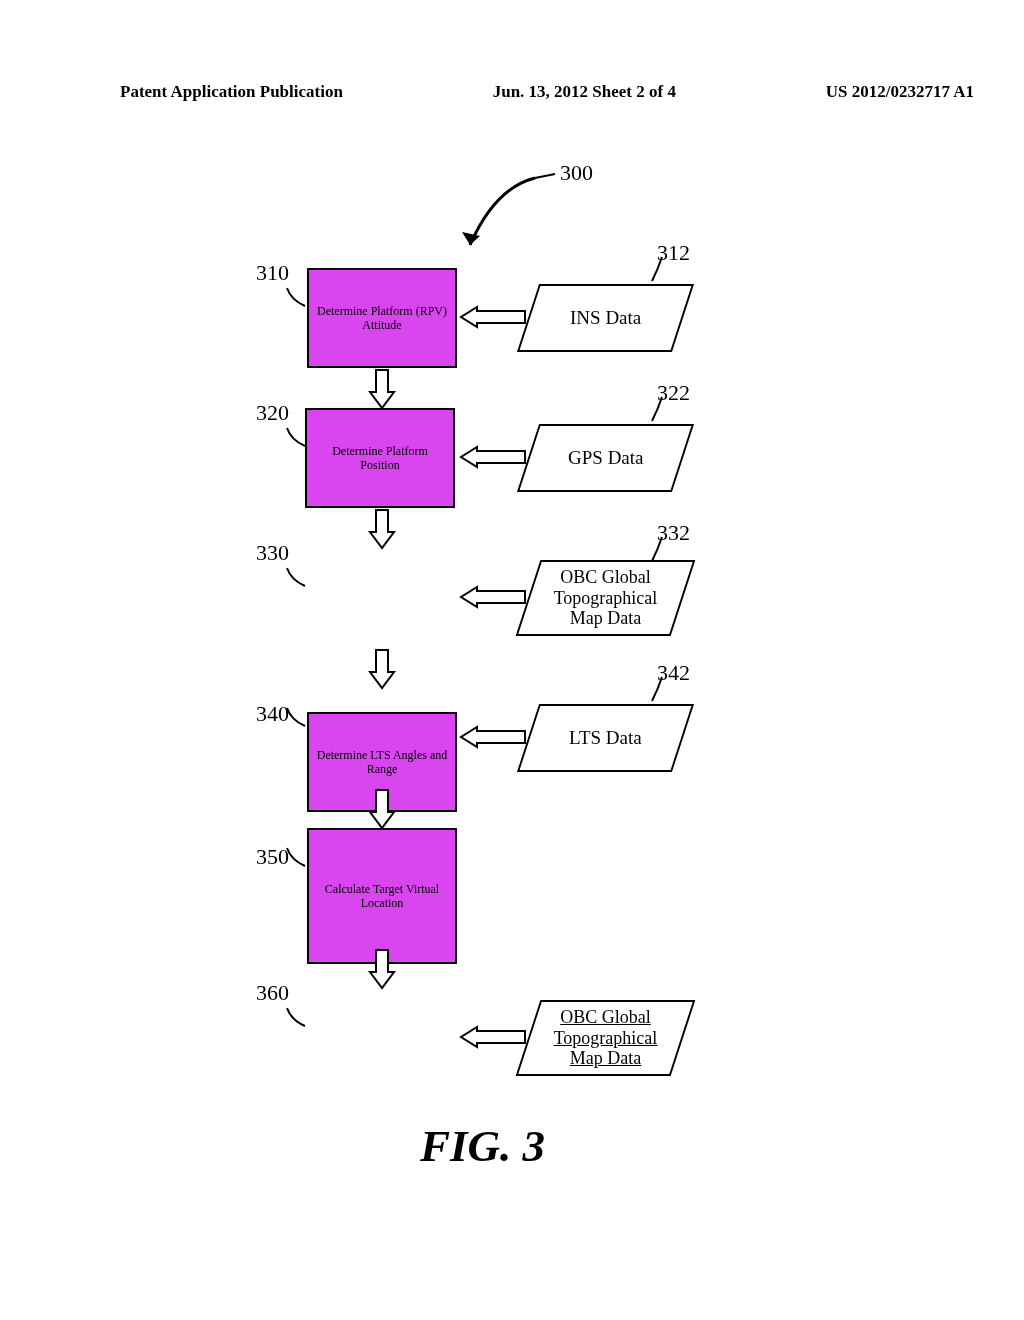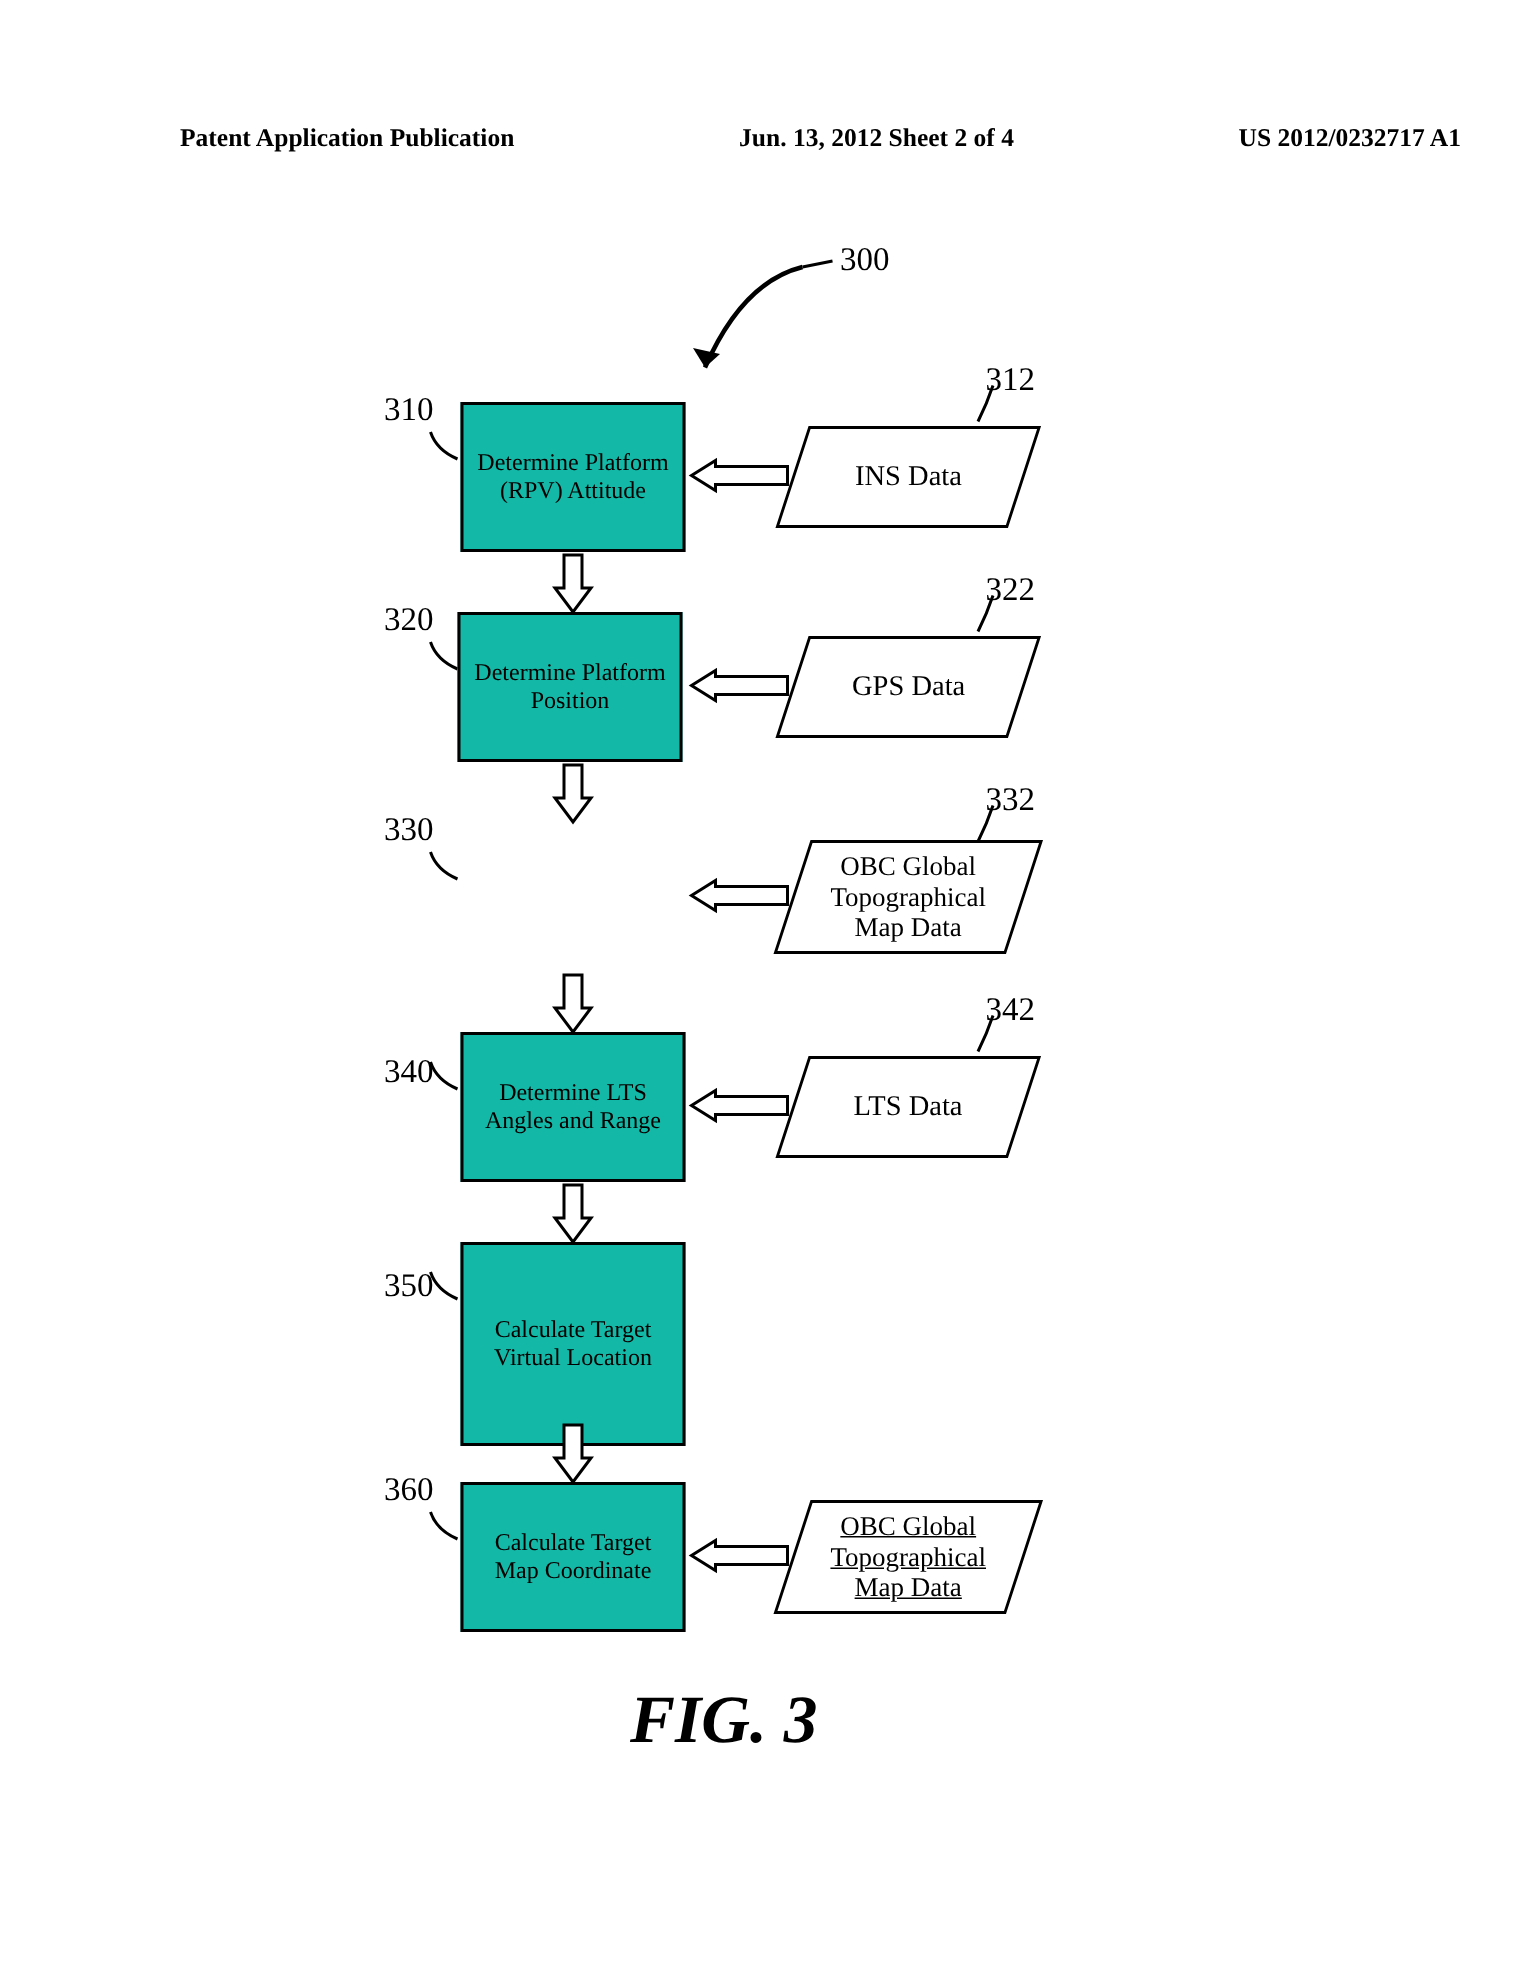--- a/index.html
+++ b/index.html
@@ -29,27 +29,27 @@
       position: absolute;
       top: 140px;
       left: 0;
       width: 100%;
       height: 1040px;
     }
     
     .process-box {
       position: absolute;
       border: 2.5px solid black;
-      background: #14b8a6;
+      background: #d946ef;
       display: flex;
       align-items: center;
       justify-content: center;
       text-align: center;
       font-family: 'Comic Sans MS', cursive;
-      font-size: 16px;
+      font-size: 12px;
       padding: 5px;
       line-height: 1.2;
       width: 150px;
     }
     
     .data-box {
       position: absolute;
       border: 2.5px solid black;
       background: white;
       display: flex;
@@ -178,21 +178,21 @@
   </svg>
 
   <svg class="arrow-down" style="left:368px; top:508px; width:28px; height:42px;">
     <path d="M 8 2 L 8 24 L 2 24 L 14 40 L 26 24 L 20 24 L 20 2 Z" stroke="black" stroke-width="2" fill="white"></path>
   </svg>
 
   <div class="label" style="left:256px; top:540px;margin-top:21px;">340</div>
   <svg class="label-connector" style="left:283px; top:566px; width:25px; height:25px;">
     <path d="M 4 2 Q 8 14 22 20" stroke="black" stroke-width="2" fill="none"></path>
   </svg>
-  <div class="process-box" style="left:307px; top:548px; height:100px;">
+  <div class="process-box" style="left:307px; top:572px; height:100px;">
     <span>Determine LTS Angles and Range</span>
   </div>
 
   <div class="label" style="left:657px; top:520px;">342</div>
   <svg class="label-connector" style="left:648px; top:535px; width:18px; height:30px;">
     <path d="M 14 2 Q 10 14 4 26" stroke="black" stroke-width="2" fill="none"></path>
   </svg>
   <div class="data-box" style="left:528px; top:564px;">
     <span>LTS Data</span>
   </div>
@@ -214,23 +214,20 @@
   </div>
 
   <svg class="arrow-down" style="left:368px; top:808px; width:28px; height:42px;">
     <path d="M 8 2 L 8 24 L 2 24 L 14 40 L 26 24 L 20 24 L 20 2 Z" stroke="black" stroke-width="2" fill="white"></path>
   </svg>
 
   <div class="label" style="left:256px; top:840px;">360</div>
   <svg class="label-connector" style="left:283px; top:866px; width:25px; height:25px;">
     <path d="M 4 2 Q 8 14 22 20" stroke="black" stroke-width="2" fill="none"></path>
   </svg>
-  <div class="process-box" style="left:307px; top:848px; height:100px;">
-    <span>Calculate Target Map Coordinate</span>
-  </div>
 
   <div class="data-box" style="left:528px; top:860px; height:76px;">
     <span style="font-size:18px; text-decoration:underline;">OBC Global Topographical Map Data</span>
   </div>
 
   <svg class="arrow-left" style="left:457px; top:885px; width:72px; height:24px;">
     <path d="M 68 6 L 20 6 L 20 2 L 4 12 L 20 22 L 20 18 L 68 18 Z" stroke="black" stroke-width="2" fill="white"></path>
   </svg>
 
   <div class="fig-caption" style="left:420px; top:980px;">FIG. 3</div>

